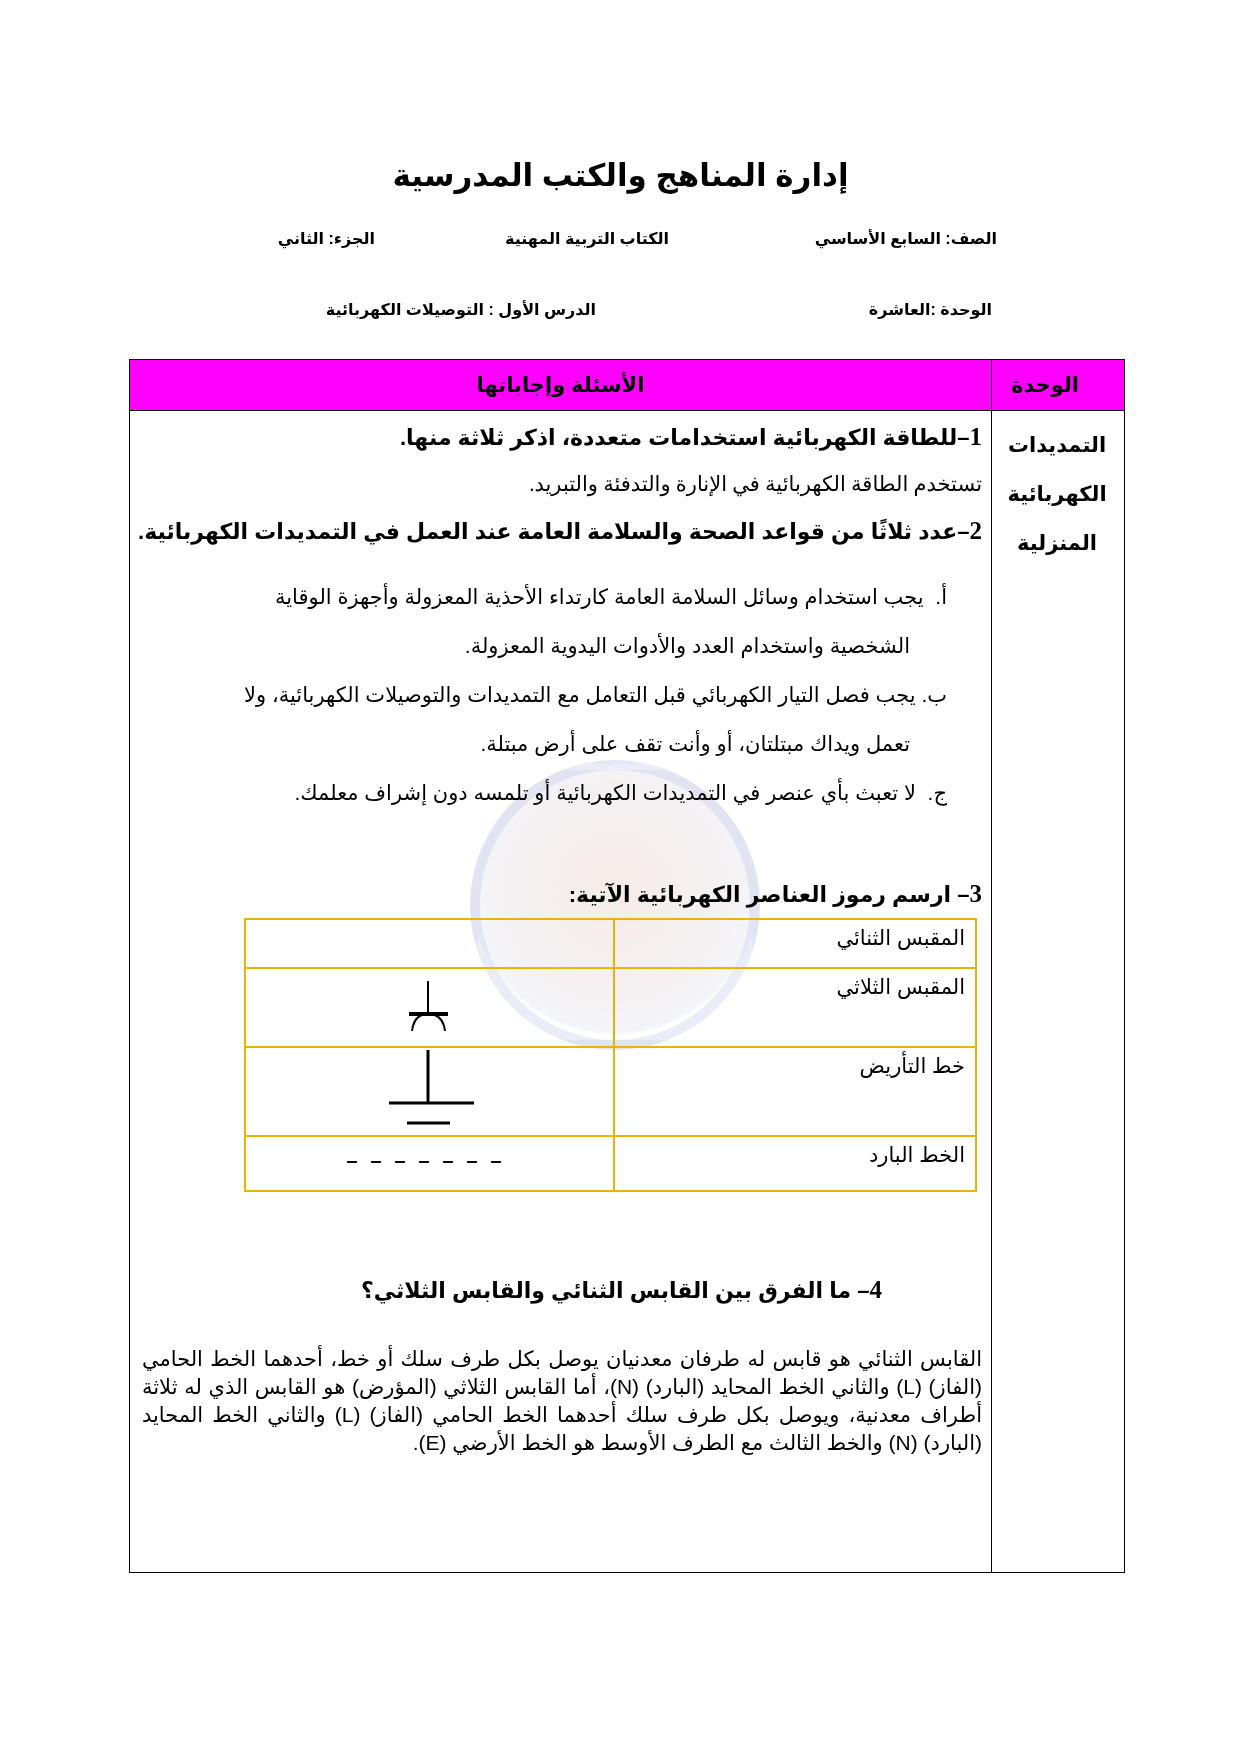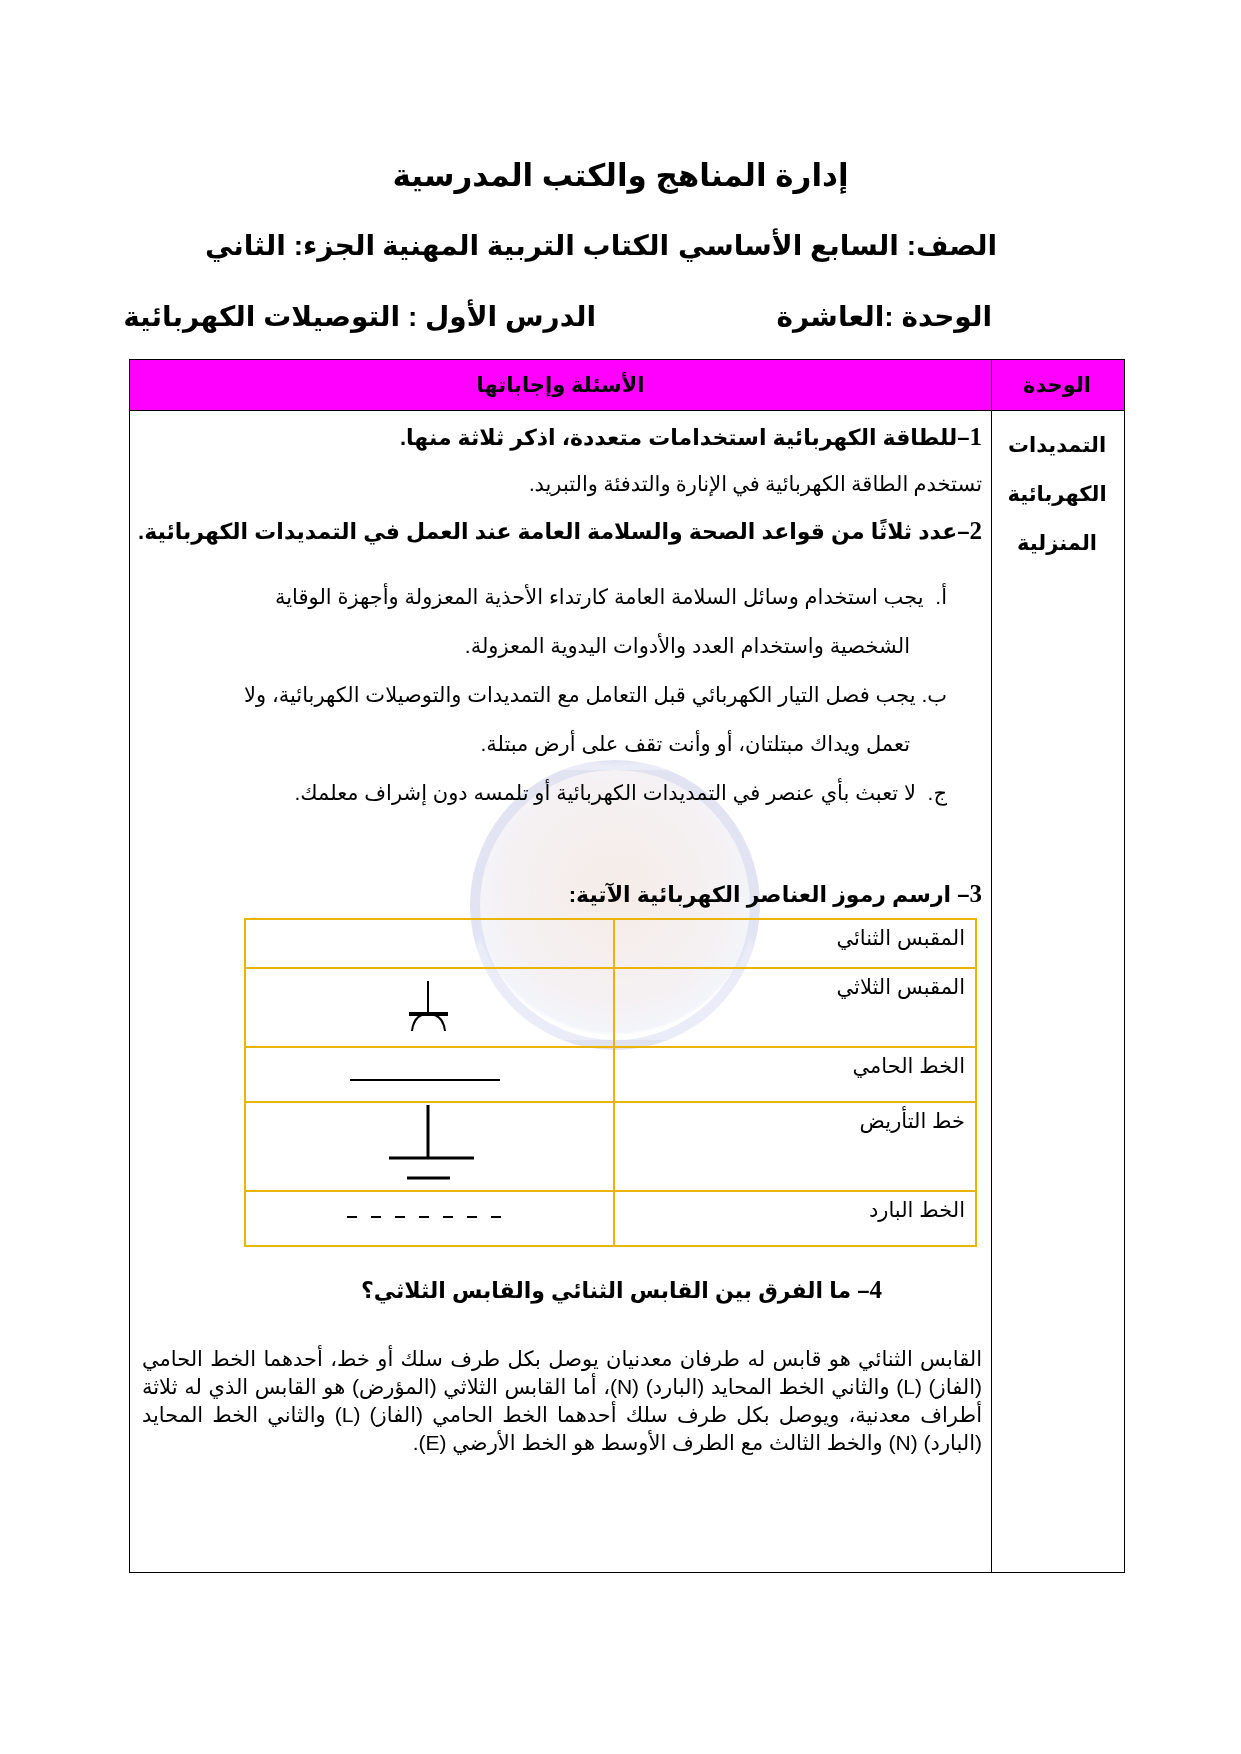--- a/index.html
+++ b/index.html
@@ -1,28 +1,28 @@
 <!DOCTYPE html>
 <html lang="ar" dir="rtl"><head>
 <meta charset="utf-8">
 <style>
   html, body { margin:0; padding:0; background:#ffffff; }
   body { width:1241px; height:1754px; position:relative; overflow:hidden;
          font-family:"Liberation Sans","DejaVu Sans",sans-serif; color:#000; }
   .abs { position:absolute; }
   .hdr { font-weight:bold; font-size:31px; white-space:nowrap; }
   .title { top:157px; left:0; width:1241px; text-align:center; }
-  .meta-line { position:absolute; font-weight:bold; font-size:28px; white-space:nowrap; }
+  .meta-line { position:absolute; font-weight:bold; font-size:16px; white-space:nowrap; }
   
   .main-table { position:absolute; left:129px; top:359px; width:996px; height:1214px;
                 border:1.5px solid #000; box-sizing:border-box; }
   .head-row { position:absolute; left:0; top:0; right:0; height:50px; background:#ff00ff;
               border-bottom:1.5px solid #000; }
   .col-div { position:absolute; left:861px; top:0; bottom:0; width:0; border-left:1.5px solid #000; }
-  .head-cell-unit { position:absolute; right:0; width:134px; top:0; height:50px; display:flex;
+  .head-cell-unit { position:absolute; right:12px; width:134px; top:0; height:50px; display:flex;
                     align-items:center; justify-content:center; font-weight:bold; font-size:21px; }
   .head-cell-q { position:absolute; left:0; width:861px; top:0; height:50px; display:flex;
                  align-items:center; justify-content:center; font-weight:bold; font-size:21px; }
   .unit-name { position:absolute; right:0; width:134px; top:60px; text-align:center;
                font-weight:bold; font-size:21px; line-height:49px; }
   .content { position:absolute; right:142px; width:845px; }
   .q { font-weight:bold; font-size:22px; position:absolute; right:0; white-space:nowrap; }
   .q .num { font-family:"Liberation Serif","DejaVu Serif",serif; font-size:25px; }
   .ans { font-family:"Liberation Serif","DejaVu Serif",serif; font-size:21px; position:absolute; right:0; white-space:nowrap; }
   .list-item { position:absolute; font-size:21px; line-height:49px; white-space:nowrap; }
@@ -105,28 +105,20 @@
   <tr style="height:73px;">
     <td class="sym-name">المقبس الثلاثي</td>
     <td class="sym-cell">
       <svg width="367" height="73">
         <line x1="182" y1="12" x2="182" y2="45" stroke="#000" stroke-width="2"></line>
         <line x1="163" y1="45" x2="202" y2="45" stroke="#000" stroke-width="4"></line>
         <path d="M166 62 Q168 45 182 45 Q197 45 199 62" fill="none" stroke="#000" stroke-width="2"></path>
       </svg>
     </td>
   </tr>
-  <tr style="height:49px;">
-    <td class="sym-name">الخط الحامي</td>
-    <td class="sym-cell">
-      <svg width="367" height="49">
-        <line x1="104" y1="32" x2="254" y2="32" stroke="#000" stroke-width="2"></line>
-      </svg>
-    </td>
-  </tr>
   <tr style="height:83px;">
     <td class="sym-name">خط التأريض</td>
     <td class="sym-cell">
       <svg width="367" height="83">
         <line x1="182" y1="2" x2="182" y2="55" stroke="#000" stroke-width="3"></line>
         <line x1="143" y1="55" x2="228" y2="55" stroke="#000" stroke-width="3"></line>
         <line x1="161" y1="75" x2="204" y2="75" stroke="#000" stroke-width="3"></line>
         <line x1="172" y1="92" x2="192" y2="92" stroke="#000" stroke-width="5"></line>
       </svg>
     </td>

